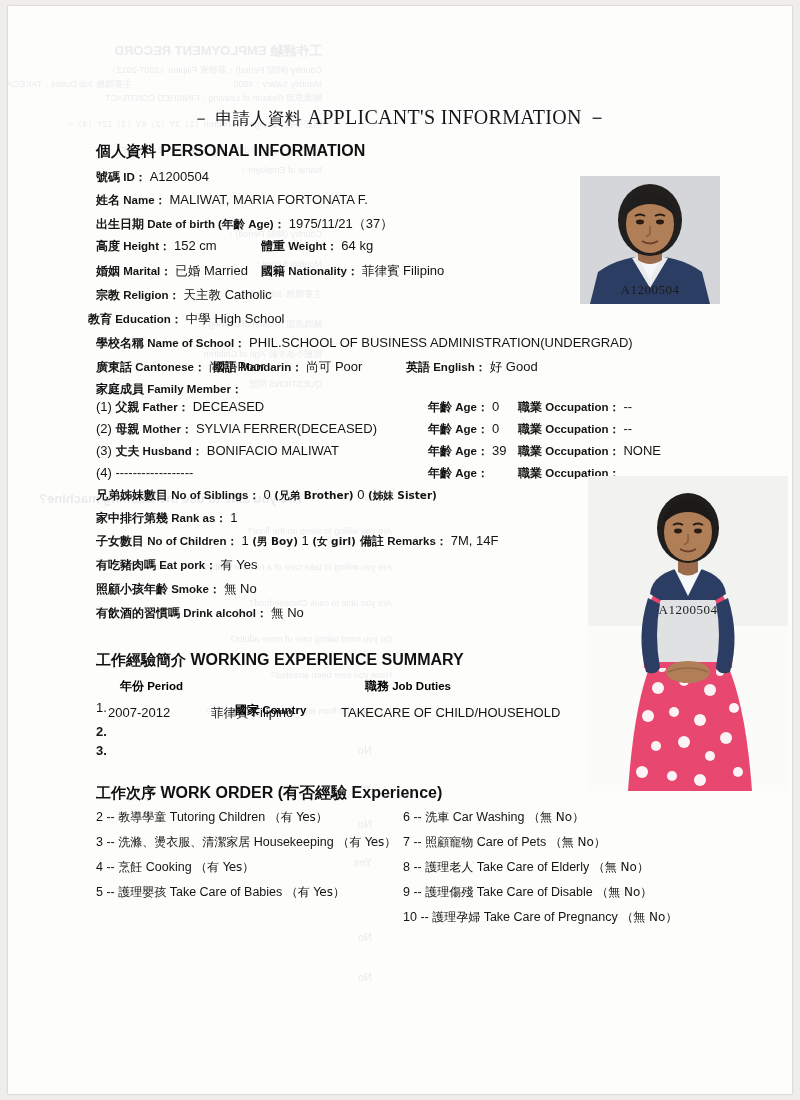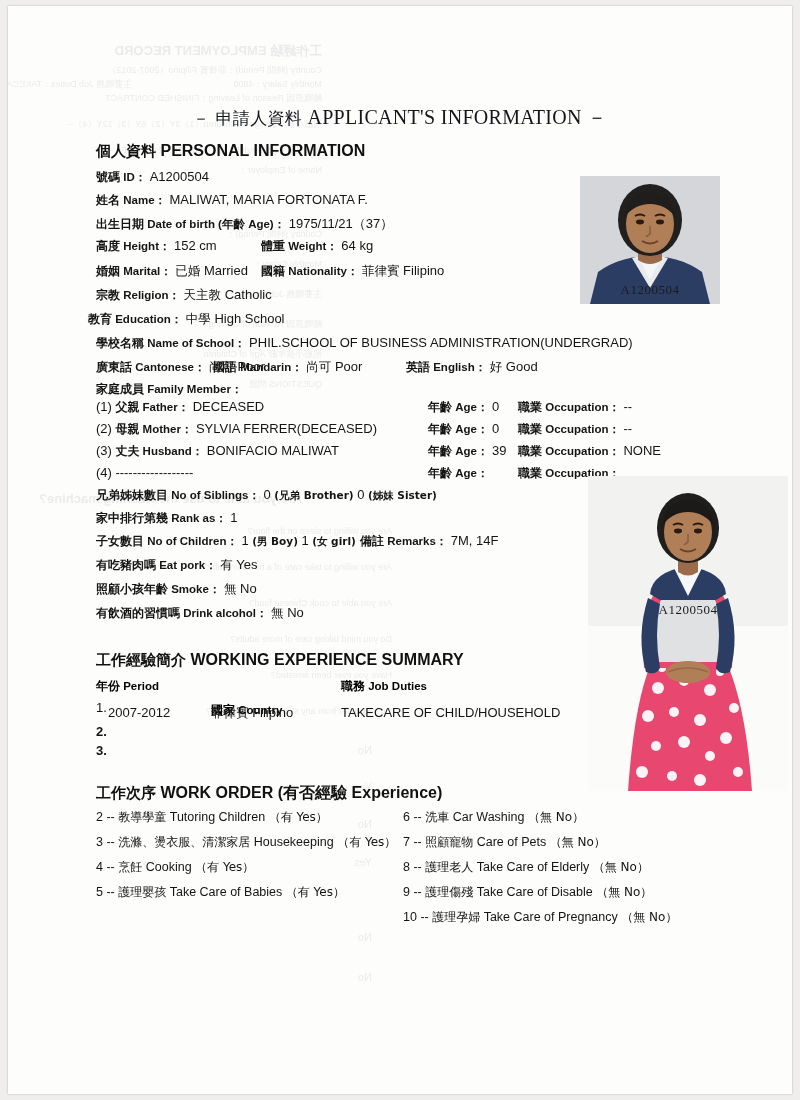--- a/index.html
+++ b/index.html
@@ -62,21 +62,21 @@
 
   .row { position: absolute; white-space: nowrap; font-size: 12.5px; color: #141414; }
   .lbl { font-weight: bold; font-size: 11.5px; }
   .lbl .cjk { font-family: "DejaVu Sans", sans-serif; font-size: 12px; font-weight: bold; }
   .val { font-size: 13px; }
   .val .cjk { font-family: "DejaVu Sans", sans-serif; font-size: 12.5px; }
   .tiny { font-size: 10px; font-weight: bold; }
   .tiny .cjk { font-family: "DejaVu Sans", sans-serif; font-size: 10.5px; font-weight: bold; }
 
   .colhead { position: absolute; font-weight: bold; font-size: 11.5px; }
-  .colhead .cjk { font-family: "DejaVu Sans", sans-serif; font-size: 12px; }
+  .colhead .cjk { font-family: "DejaVu Sans", sans-serif; font-size: 12px; margin-left: 24px; }
 
   
   .photo {
     position: absolute;
     overflow: hidden;
     background: #bcbfc4;
   }
   .photo .idtag {
     position: absolute;
     left: 0; right: 0;

